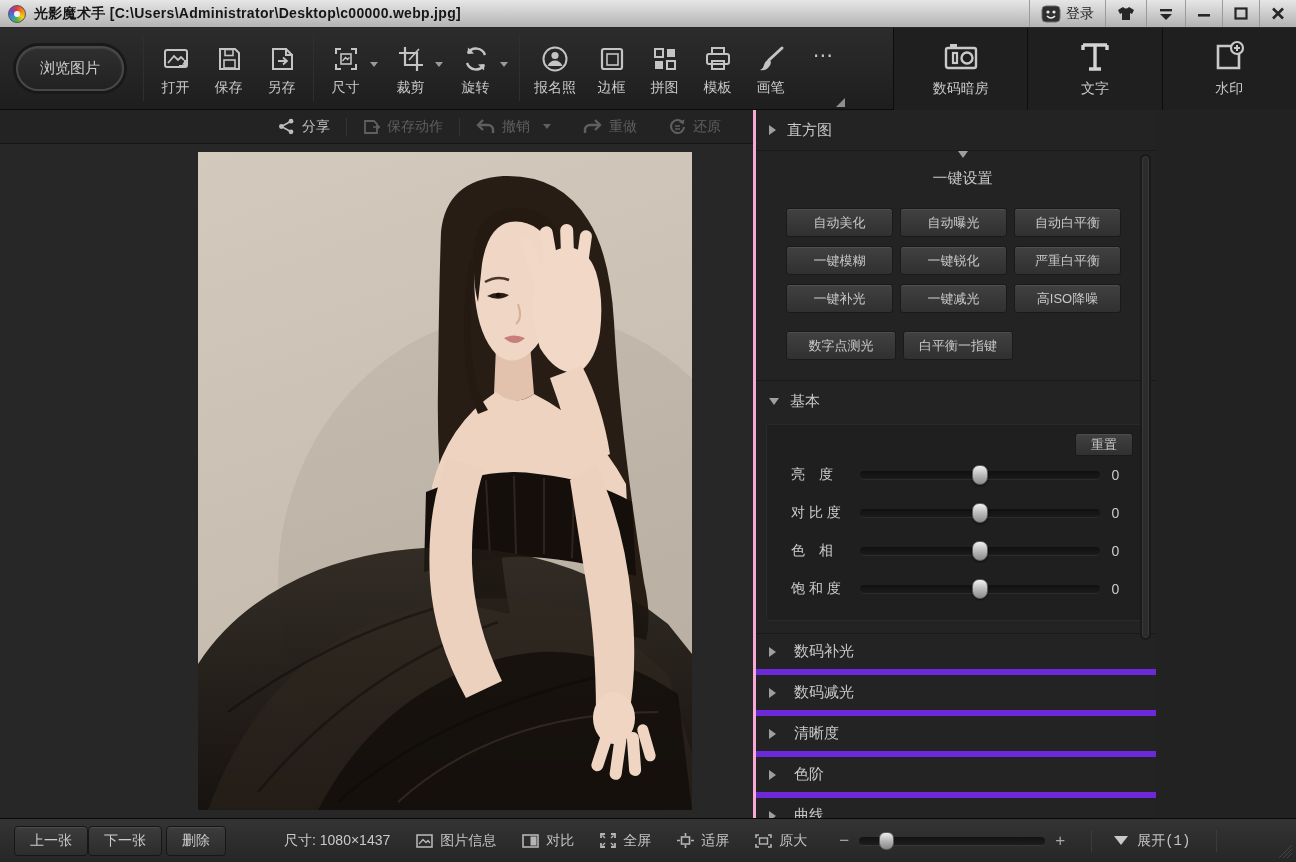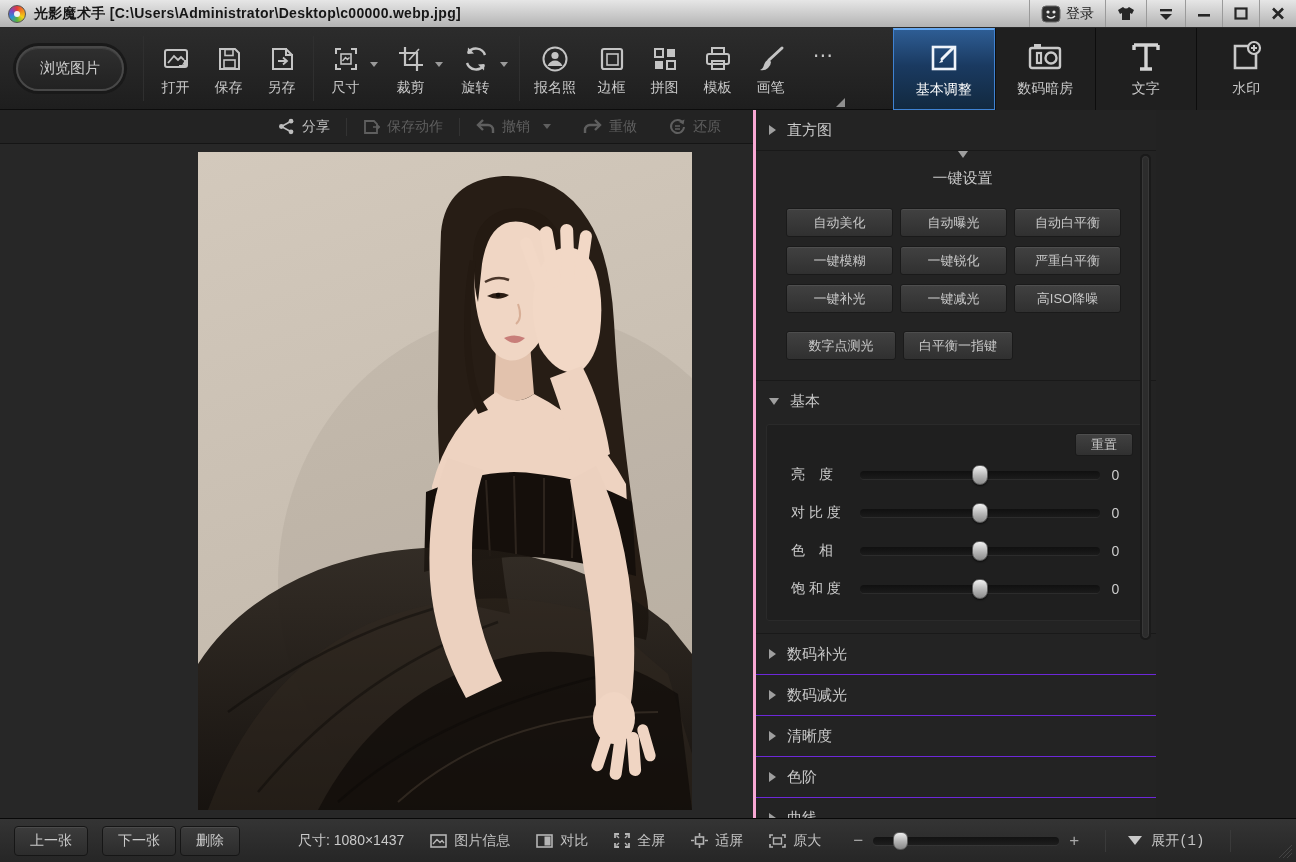--- a/index.html
+++ b/index.html
@@ -90,32 +90,32 @@
   .pbtn.reset { height:23px; width:58px; font-size:13px; }
   .srow { display:flex; align-items:center; height:38px; }
   .slabel { width:58px; margin-left:12px; font-size:14px; color:#cdcdcd; white-space:nowrap; }
   .strack { position:relative; width:246px; height:8px; margin-left:12px; border-radius:4px;
     background:linear-gradient(180deg,#101010,#1b1b1b); box-shadow:0 1px 0 rgba(255,255,255,.06); }
   .sthumb { position:absolute; left:calc(50% - 8px); top:-6px; width:16px; height:20px;
     border-radius:7px 7px 8px 8px; border:1px solid #5a5a5a;
     background:linear-gradient(180deg,#f1f1f1,#b5b5b5 55%,#8c8c8c); box-shadow:0 1px 2px rgba(0,0,0,.6); }
   .sval { margin-left:12px; width:22px; font-size:14px; color:#cdcdcd; text-align:left; }
 
-  .csec { height:41px; display:flex; align-items:center; gap:11px; padding-left:13px;
-    border-bottom:1px solid #6d28d9; }
+  .csec { height:41px; display:flex; align-items:center; gap:18px; padding-left:13px;
+    border-bottom:6px solid #6d28d9; }
   .vscroll { position:absolute; right:5px; top:44px; width:11px; height:486px;
     background:#1a1a1a; border-radius:5px; }
   .vthumb { position:absolute; left:2px; top:2px; width:7px; height:482px; background:#2c2c2c;
     border:1px solid #383838; border-radius:4px; }
 
   
   .statusbar { height:44px; display:flex; align-items:center;
     background:linear-gradient(180deg,#343434,#262626); border-top:1px solid #080808;
     color:#c3c3c3; font-size:14px; position:relative; }
-  .sbtn { height:30px; padding:0 15px; margin-left:14px; font-size:14px; color:#cacaca;
+  .sbtn { height:30px; padding:0 15px; margin-left:0; font-size:14px; color:#cacaca;
     background:linear-gradient(180deg,#3c3c3c,#2c2c2c); border:1px solid #161616; border-radius:4px;
     box-shadow:inset 0 1px 0 rgba(255,255,255,.08); }
   .sbtn:first-child { margin-left:14px; }
   .size-label { margin-left:58px; color:#cacaca; }
   .sitem { display:flex; align-items:center; gap:7px; margin-left:26px; color:#c3c3c3; }
   .zoomgrp { display:flex; align-items:center; margin-left:32px; gap:10px; }
   .zsign { font-size:17px; color:#a8a8a8; }
   .ztrack { position:relative; width:186px; height:8px; border-radius:4px;
     background:linear-gradient(180deg,#121212,#1d1d1d); box-shadow:0 1px 0 rgba(255,255,255,.05); }
   .zthumb { position:absolute; left:20px; top:-5px; width:15px; height:18px;
@@ -284,28 +284,20 @@
       </svg>
       <span class="tlabel">画笔</span>
     </div>
 
     <div class="tool">
       <span class="more-dots">⋯</span>
     </div>
     <div class="more-corner" style="position:absolute;left:836px;top:70px;"></div>
 
     <div class="tabs">
-      <div class="tab active">
-        <svg width="34" height="34" viewBox="0 0 34 34">
-          <rect x="6" y="6" width="22" height="22" fill="none" stroke="#f0f4fa" stroke-width="2.6"></rect>
-          <path d="M26 7 L15 18" stroke="#f0f4fa" stroke-width="3" stroke-linecap="round"></path>
-          <path d="M15 18 L12 22 L16 21 Z" fill="#f0f4fa"></path>
-        </svg>
-        <span>基本调整</span>
-      </div>
       <div class="tab">
         <svg width="38" height="34" viewBox="0 0 38 34">
           <rect x="4" y="8" width="30" height="20" rx="2" fill="none" stroke="#c9c9c9" stroke-width="2.4"></rect>
           <rect x="8" y="4" width="7" height="4" fill="#c9c9c9"></rect>
           <rect x="11" y="13" width="4" height="10" fill="none" stroke="#c9c9c9" stroke-width="2.2"></rect>
           <circle cx="25" cy="18" r="5.5" fill="none" stroke="#c9c9c9" stroke-width="2.4"></circle>
         </svg>
         <span>数码暗房</span>
       </div>
       <div class="tab">

